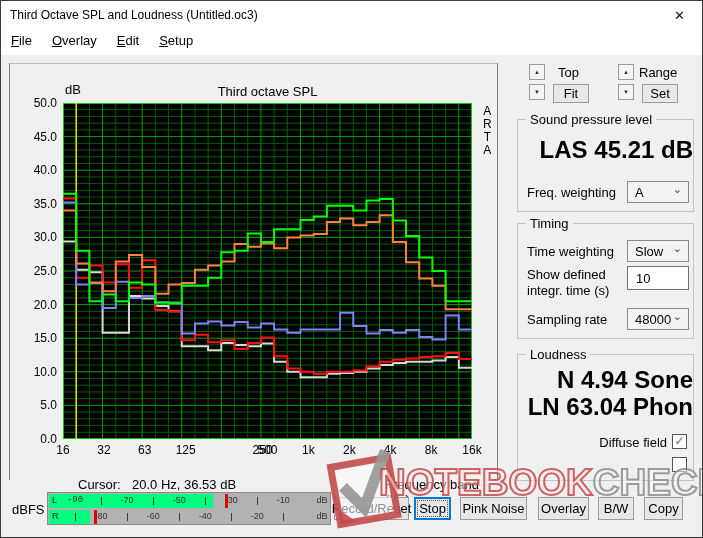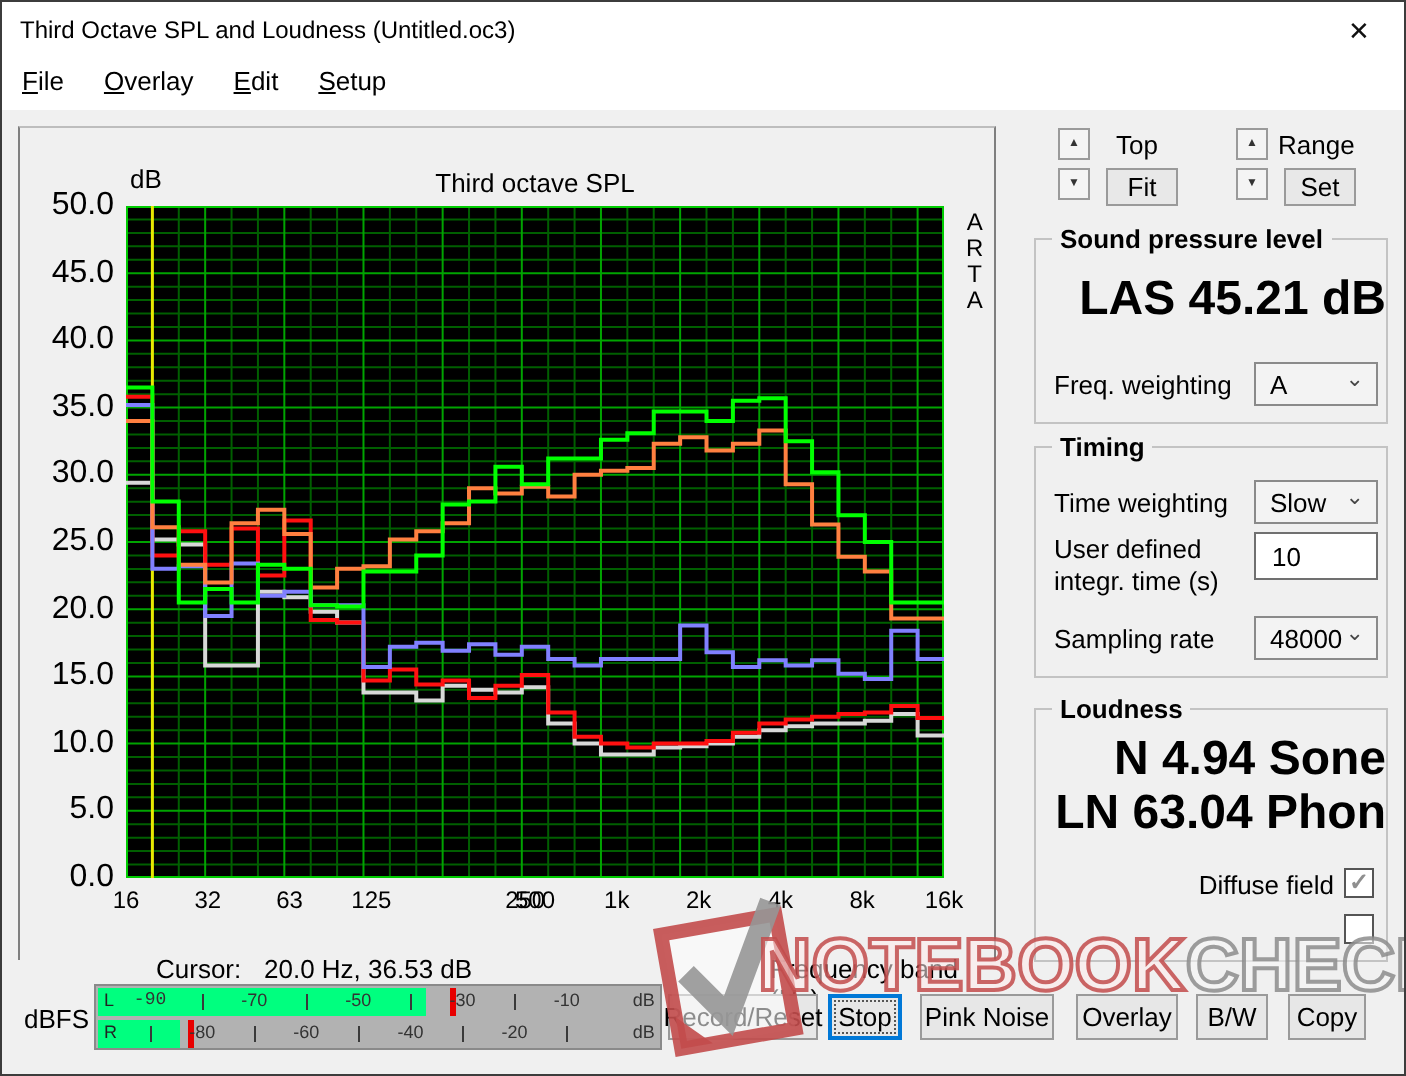--- a/index.html
+++ b/index.html
@@ -22,40 +22,40 @@
   
   .chart-panel { position:absolute; left:8px; top:62px; width:489px; height:417px;
                  background:#f0f0f0; border-left:1px solid #7f7f7f; border-top:1px solid #bdbdbd;
                  border-right:1px solid #7f7f7f; }
   .plot-title { position:absolute; left:53px; top:20px; width:409px; text-align:center;
                 font-size:13px; color:#000; }
   .db-label { position:absolute; left:55px; top:18px; font-size:13px; color:#000; }
   .plot { position:absolute; left:53px; top:39px; width:409px; height:336px; background:#000; }
   .plot svg { display:block; }
   .y-labels { position:absolute; left:0; top:39px; width:49px; height:336px; }
-  .y-labels span { position:absolute; right:2px; font-size:16px; color:#000; transform:translateY(-50%); }
+  .y-labels span { position:absolute; right:2px; font-size:12px; color:#000; transform:translateY(-50%); }
   .x-labels { position:absolute; left:53px; top:379px; width:409px; height:16px; }
   .x-labels span { position:absolute; font-size:12px; color:#000; transform:translateX(-50%); }
   .arta { position:absolute; left:473px; top:41px; font-size:12px; color:#000;
           line-height:13px; text-align:center; white-space:pre-line; }
   .cursor-row { position:absolute; left:0; bottom:3px; width:100%; font-size:13px; color:#000; }
   .cursor-label { position:absolute; left:68px; }
   .cursor-value { position:absolute; left:122px; }
   .freq-band-label { position:absolute; left:375px; }
 
   
   .rp-label { position:absolute; font-size:13px; color:#000; }
   .spin { position:absolute; width:16px; height:16px; background:#f4f4f4; border:1px solid #9a9a9a;
           font-size:6px; color:#333; display:flex; align-items:center; justify-content:center; }
   .btn { position:absolute; background:#e8e8e8; border:1px solid #9a9a9a; font-size:13px;
          color:#000; display:flex; align-items:center; justify-content:center;
          font-family:"Liberation Sans",sans-serif; }
   .groupbox { position:absolute; border:1px solid #c3c3c3; }
   .groupbox-label { position:absolute; top:-8px; left:8px; background:#f0f0f0; padding:0 4px;
-                    font-size:13px; color:#000;font-weight:bold; }
+                    font-size:13px; color:#000; }
   .big-value { position:absolute; width:100%; text-align:right; font-size:24px; font-weight:bold; color:#000; }
   .combo { position:absolute; background:#f3f3f3; border:1px solid #8a8a8a; font-size:13px; color:#000;
            display:flex; align-items:center; padding-left:7px; }
   .combo .chev { position:absolute; right:6px; top:1px; color:#454545; font-size:11px; }
   .textinput { position:absolute; background:#fff; border:1px solid #707070; font-size:13px;
                color:#000; padding-left:8px; display:flex; align-items:center; }
   .checkrow-label { position:absolute; font-size:13px; color:#000; text-align:right; }
   .checkbox { position:absolute; width:15px; height:15px; background:#fff; border:1px solid #555;
               font-size:12px; color:#8f8f8f; font-weight:bold; text-align:center; line-height:13px; }
 
@@ -250,21 +250,21 @@
   </div>
 
   <div class="groupbox" style="left:516px; top:222px; width:177px; height:116px;">
     <span class="groupbox-label">Timing</span>
   </div>
   <div class="rp-label" style="left:526px; top:243px;">Time weighting</div>
   <div class="combo" style="left:626px; top:239px; width:62px; height:22px;">
     <span>Slow</span>
     <span class="chev">⌄</span>
   </div>
-  <div class="rp-label" style="left:526px; top:266px;">User defined</div>
+  <div class="rp-label" style="left:526px; top:266px;">Show defined</div>
   <div class="rp-label" style="left:526px; top:282px;">integr. time (s)</div>
   <div class="textinput" style="left:626px; top:265px; width:62px; height:24px;">10</div>
   <div class="rp-label" style="left:526px; top:311px;">Sampling rate</div>
   <div class="combo" style="left:626px; top:307px; width:62px; height:22px;">
     <span>48000</span>
     <span class="chev">⌄</span>
   </div>
 
   <div class="groupbox" style="left:516px; top:353px; width:177px; height:127px;">
     <span class="groupbox-label">Loudness</span>

